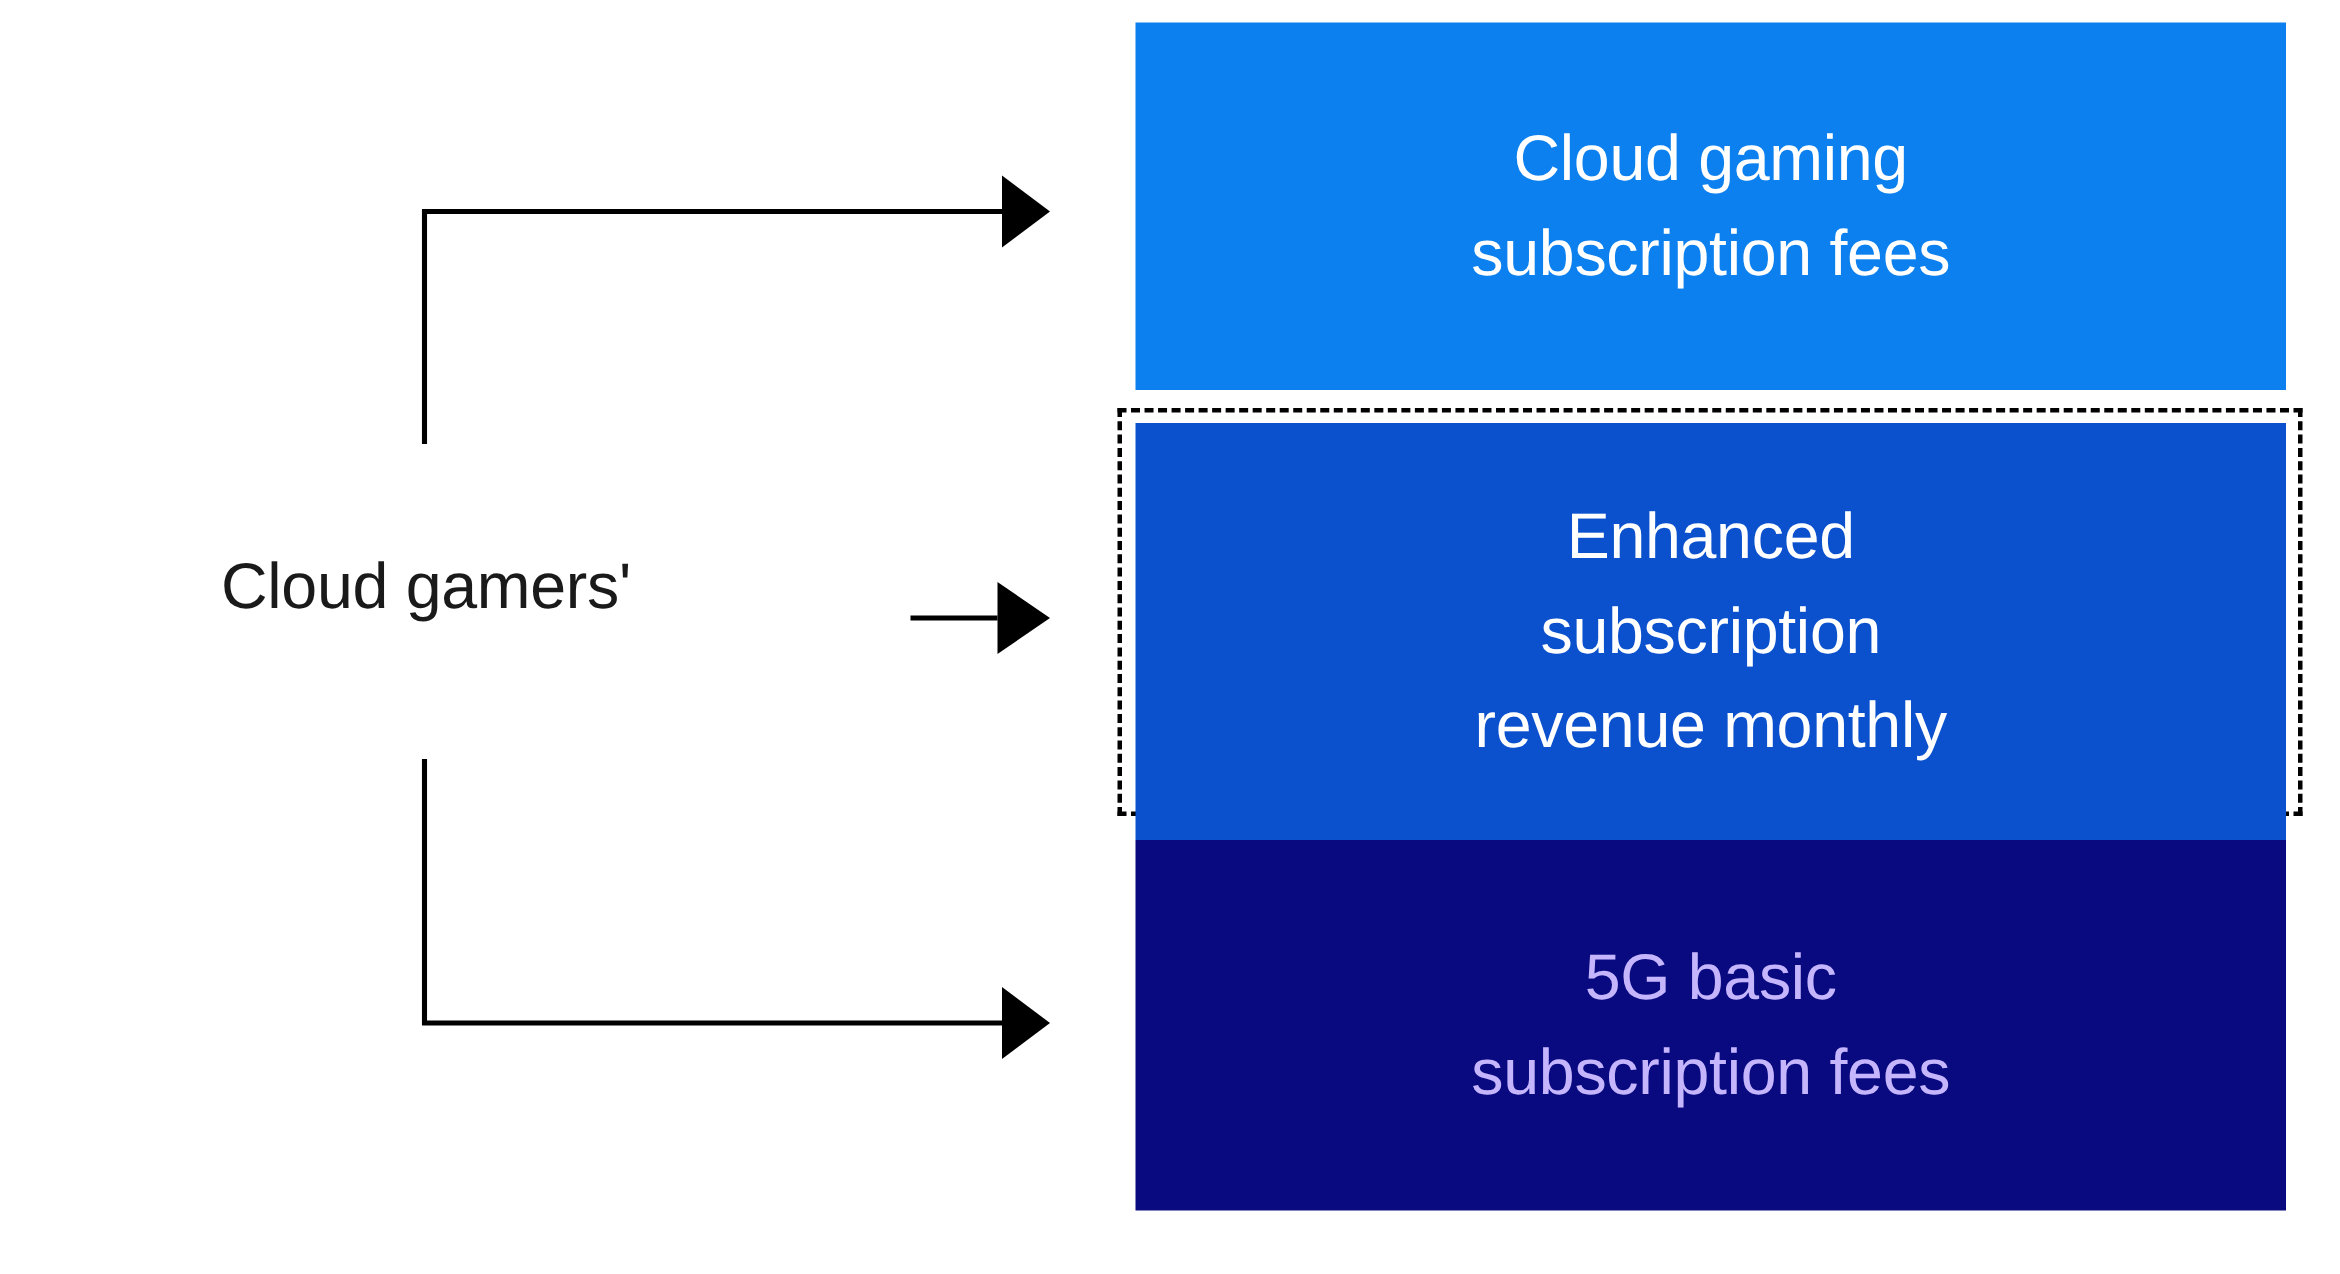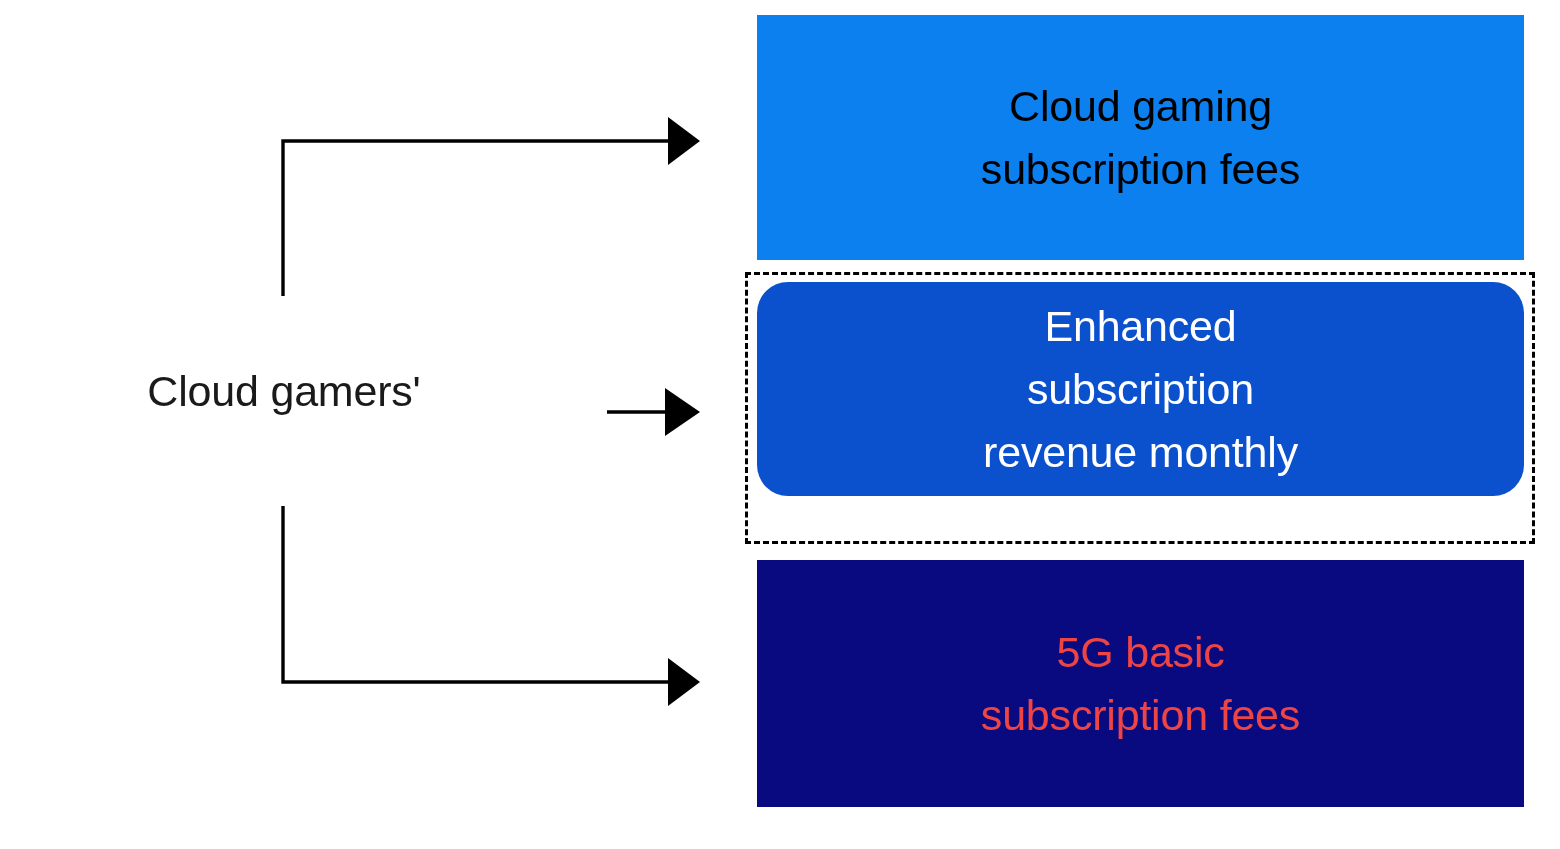--- a/index.html
+++ b/index.html
@@ -64,23 +64,22 @@
     left: 757px;
     top: 15px;
     width: 767px;
     height: 245px;
     background: #0b80ee;
   }
   #box-enhanced-connectivity {
     left: 757px;
     top: 282px;
     width: 767px;
-    height: 214px;
+    height: 278px;
     background: #0b51ce;
-    border-radius: 31px;
   }
   #box-5g-basic {
     left: 757px;
     top: 560px;
     width: 767px;
     height: 247px;
     background: #0a0a80;
   }
 
   
@@ -115,37 +114,37 @@
     <g>
       <path d="M 283 506 L 283 682 L 668 682" fill="none" stroke="#000000" stroke-width="3.4"></path>
       <polygon points="668,658 700,682 668,706" fill="#000000"></polygon>
     </g>
   </svg>
 
   <div class="source-label" style="color: rgb(26, 26, 26);">
     <span class="ln">Cloud gamers'</span>
   </div>
 
-  <div class="node-box" id="box-cloud-gaming" style="background: rgb(11, 128, 238); color: #000000;">
+  <div class="node-box" id="box-cloud-gaming" style="background: rgb(11, 128, 238); color: #ffffff;">
     <div>
       <span class="ln">Cloud gaming</span>
       <span class="ln">subscription fees</span>
     </div>
   </div>
 
   <div id="highlight-dashed-border" style="border-color: rgb(0, 0, 0); border-style: dashed;"></div>
 
   <div class="node-box" id="box-enhanced-connectivity" style="background: rgb(11, 81, 206); color: rgb(255, 255, 255);">
     <div>
       <span class="ln">Enhanced</span>
       <span class="ln">subscription</span>
       <span class="ln">revenue monthly</span>
     </div>
   </div>
 
-  <div class="node-box" id="box-5g-basic" style="background: rgb(10, 10, 128); color: #ef4444;">
+  <div class="node-box" id="box-5g-basic" style="background: rgb(10, 10, 128); color: #c4b5fd;">
     <div>
       <span class="ln">5G basic</span>
       <span class="ln">subscription fees</span>
     </div>
   </div>
 
 </div>
 
 </body></html>

